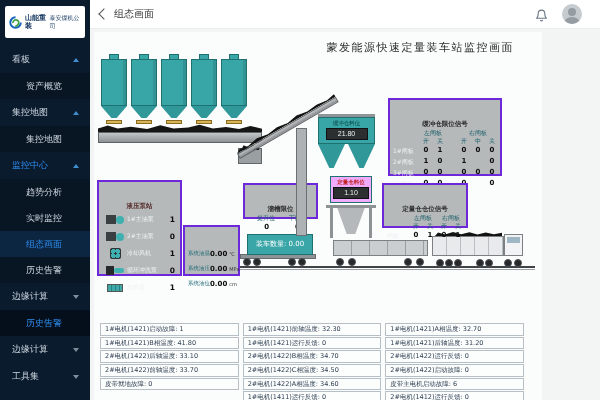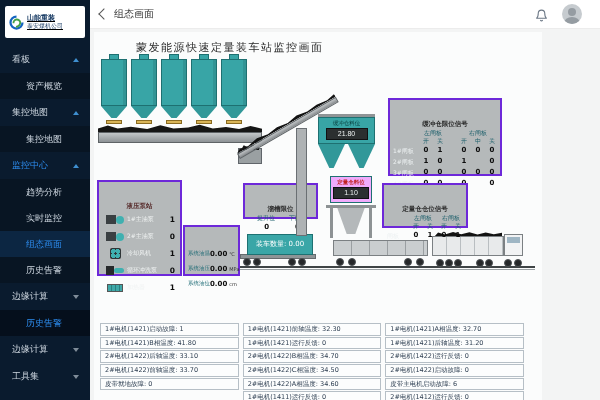--- a/index.html
+++ b/index.html
@@ -2,21 +2,21 @@
 <html><head>
 <meta charset="utf-8">
 <style>
   html,body{margin:0;padding:0;}
   body{width:600px;height:400px;overflow:hidden;font-family:"DejaVu Sans","Liberation Sans",sans-serif;background:#f3f4f4;}
   .app{position:relative;width:600px;height:400px;}
 
   
   .sidebar{position:absolute;left:0;top:0;width:90px;height:400px;background:#0a1b2e;z-index:5;}
   .logo-box{margin:6px 5px 8px 5px;background:#fff;border-radius:2px;height:32px;display:flex;align-items:center;padding:0 4px;gap:3px;}
-  .logo-text{display:flex;flex-direction:column;line-height:8px;text-decoration:underline;}
+  .logo-text{display:flex;flex-direction:row;line-height:8px;}
   .logo-l1{font-size:7px;font-weight:bold;color:#173a63;}
   .logo-l2{font-size:6px;color:#173a63;}
   .nav{position:relative;height:27px;line-height:27px;padding-left:12px;font-size:9px;color:#cdd6df;cursor:pointer;}
   .nav.sub{height:26px;line-height:26px;padding-left:26px;background:#081523;}
   .nav.blue{color:#2d8df0;}
   .nav.activebg{background:#0c2642;}
   .nav.darkbg{background:#050f1c;}
   .arr{position:absolute;right:11px;top:50%;width:0;height:0;border-left:3.5px solid transparent;border-right:3.5px solid transparent;}
   .arr.up{border-bottom:4.5px solid #3f8fd0;margin-top:-2px;}
   .arr.down{border-top:4.5px solid #7f8c99;margin-top:-2px;}
@@ -26,21 +26,21 @@
   .back{position:absolute;left:10px;top:10px;width:7px;height:7px;border-left:1.5px solid #555;border-bottom:1.5px solid #555;transform:rotate(45deg);}
   .tb-title{position:absolute;left:24px;top:0;line-height:28px;font-size:10px;color:#333;}
   .bell{position:absolute;right:52px;top:7px;}
   .avatar{position:absolute;right:18px;top:4px;width:20px;height:20px;border-radius:50%;background:#c6cbcf;overflow:hidden;}
   .avatar .head{position:absolute;left:6px;top:4px;width:8px;height:8px;border-radius:50%;background:#959ca2;}
   .avatar .shoulders{position:absolute;left:2px;top:13px;width:16px;height:12px;border-radius:50%;background:#959ca2;}
 
   
   .diagram{position:absolute;left:90px;top:28px;width:510px;height:372px;}
   .canvas-bg{position:absolute;left:4px;top:4px;width:448px;height:390px;background:#fbfcfc;}
-  .scr-title{position:absolute;left:0;top:12px;width:424px;text-align:left;font-size:11px;letter-spacing:1.5px;color:#2b2b2b;padding-left:46px;}
+  .scr-title{position:absolute;left:0;top:12px;width:424px;text-align:right;font-size:11px;letter-spacing:1.5px;color:#2b2b2b;}
 
   
   .silo{position:absolute;top:26px;width:26px;}
   .cap{width:10px;height:5px;margin:0 auto;background:#38a5a6;border:1px solid #1e7071;border-bottom:none;box-sizing:border-box;}
   .sbody{height:47px;background:#38a5a6;border:1px solid #1e7071;box-sizing:border-box;box-shadow:inset -3px 0 0 rgba(0,0,0,.10);}
   .funnel{height:12px;background:#319899;clip-path:polygon(0 0,100% 0,60% 100%,40% 100%);}
   .feeder{width:16px;height:4px;margin:2px auto 0;background:#d9b559;border:1px solid #8a6b22;box-sizing:border-box;}
 
   
   .coal1{position:absolute;left:8px;top:95px;width:164px;height:10px;background:#151515;clip-path:polygon(0 100%,0 55%,6% 25%,12% 55%,20% 38%,30% 60%,38% 22%,46% 55%,55% 45%,62% 18%,70% 55%,78% 40%,86% 60%,93% 30%,100% 58%,100% 100%);}

